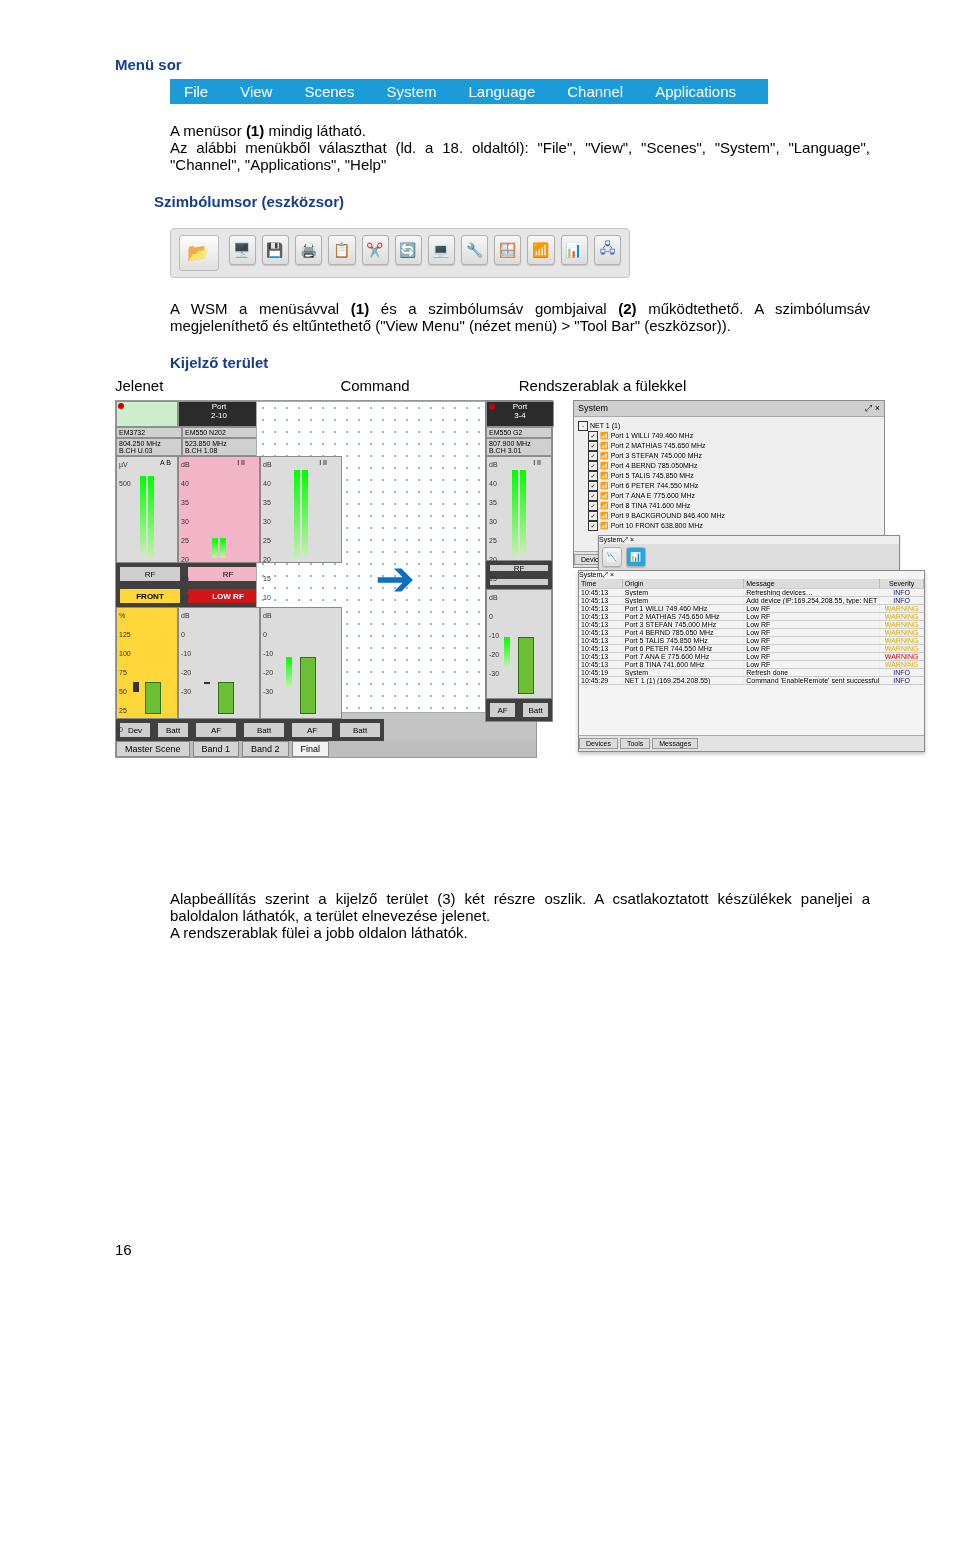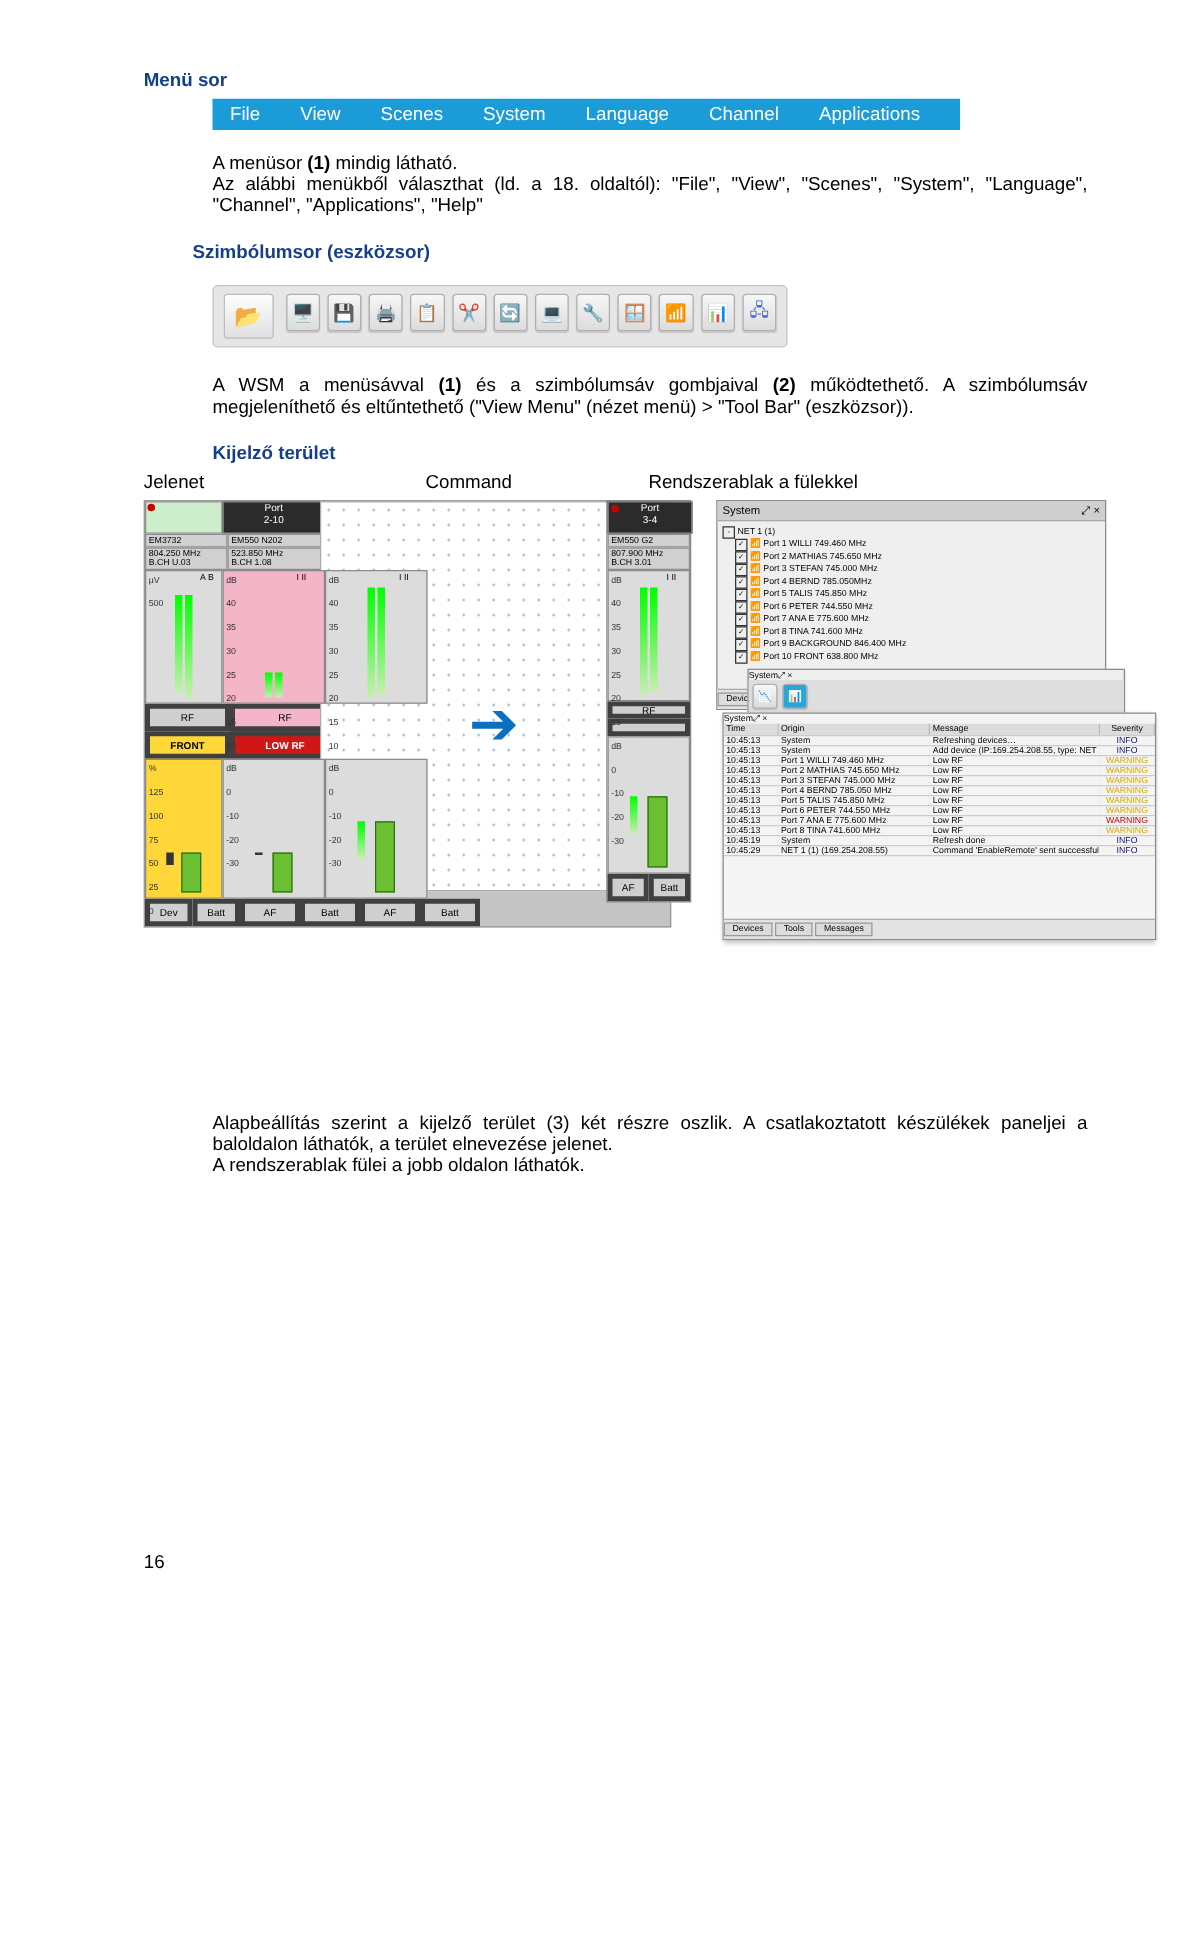--- a/index.html
+++ b/index.html
@@ -319,20 +319,26 @@
        </div>
      </div>
      <div class="foot-row">
        <div class="footcell" style="width:30px;text-align:right;">Dev</div>
        <div class="footcell" style="width:30px;">Batt</div>
        <div class="footcell" style="width:40px;">AF</div>
        <div class="footcell" style="width:40px;">Batt</div>
        <div class="footcell" style="width:40px;">AF</div>
        <div class="footcell" style="width:40px;">Batt</div>
      </div>
+     <div class="tabs-row">
+       <div class="tab">Master Scene</div>
+       <div class="tab">Band 1</div>
+       <div class="tab">Band 2</div>
+       <div class="tab active">Final</div>
+     </div>
   </div>
 
   <div class="arrow">➔</div>
 
   <div class="port34-float">
      <div class="hdrcell" style="background:#2b2b2b;height:24px;white-space:pre;width:100%;position:relative;"><span class="dot-red"></span><span>Port
 3-4</span></div>
      <div class="infocell" style="width:100%;box-sizing:border-box;">EM550 G2</div>
      <div class="infocell" style="width:100%;box-sizing:border-box;"><span>807.900 MHz</span><br><span>B.CH  3.01</span></div>
      <div class="meter-cell" style="width:100%;box-sizing:border-box;">

